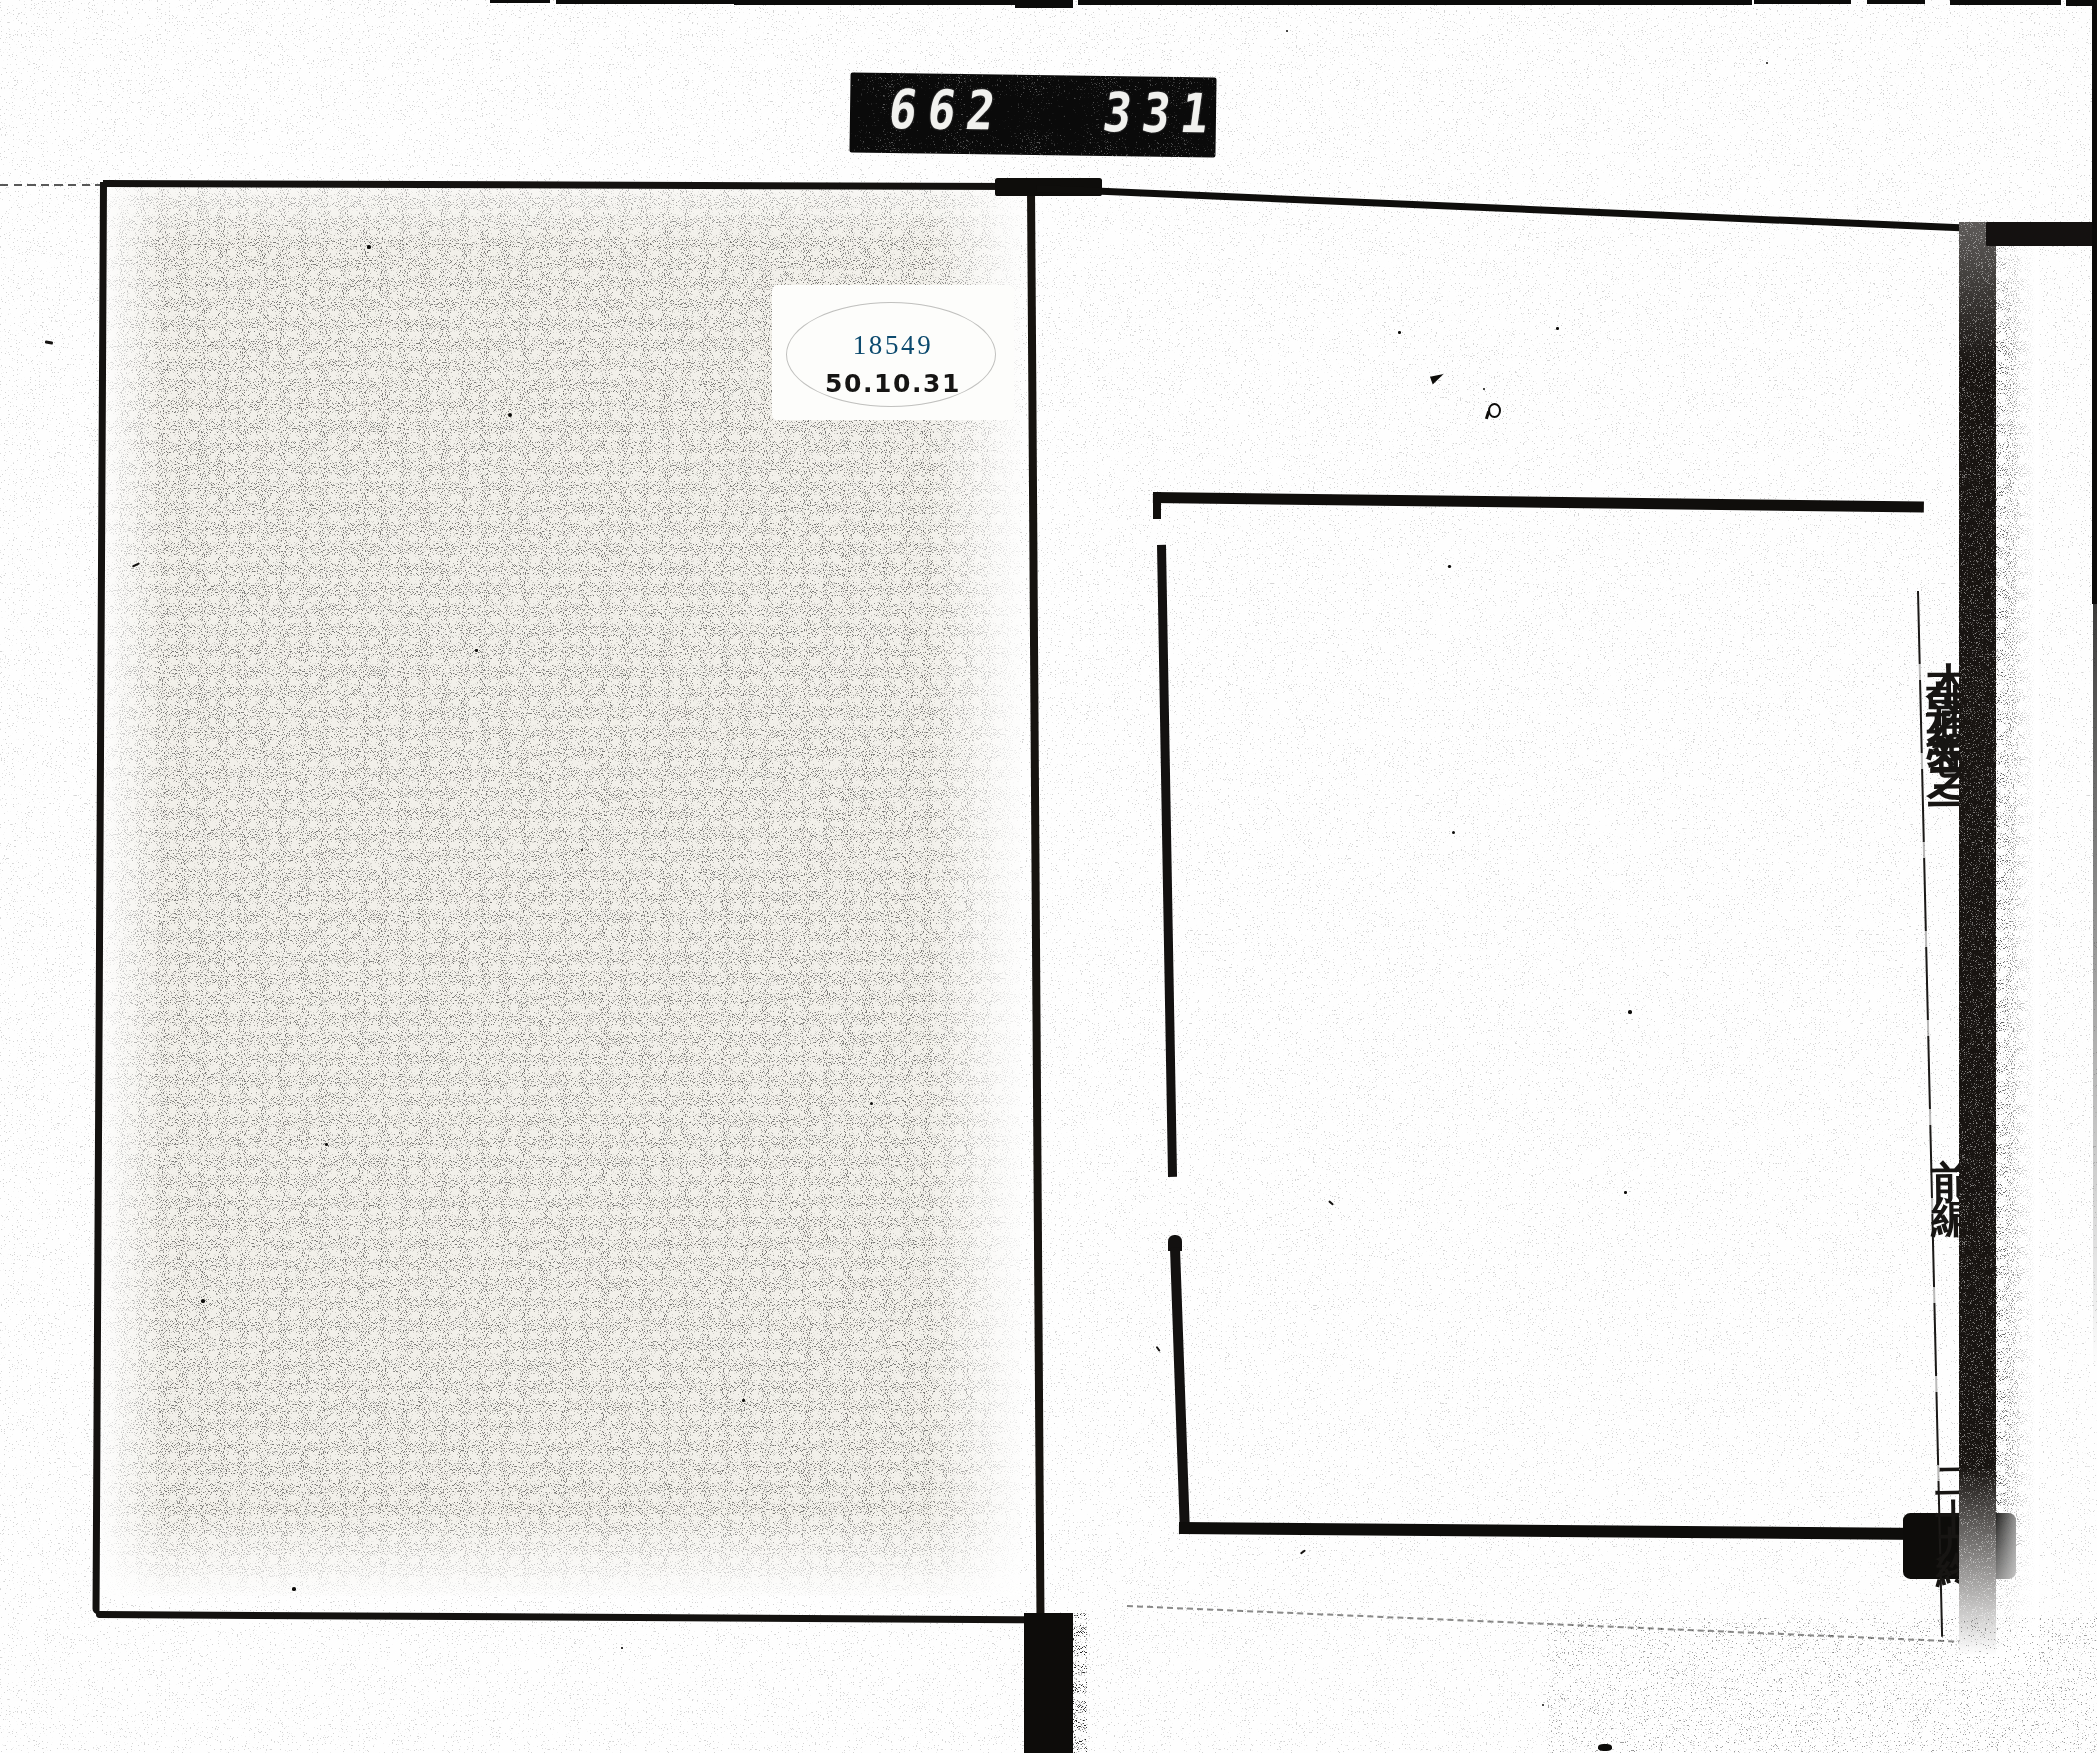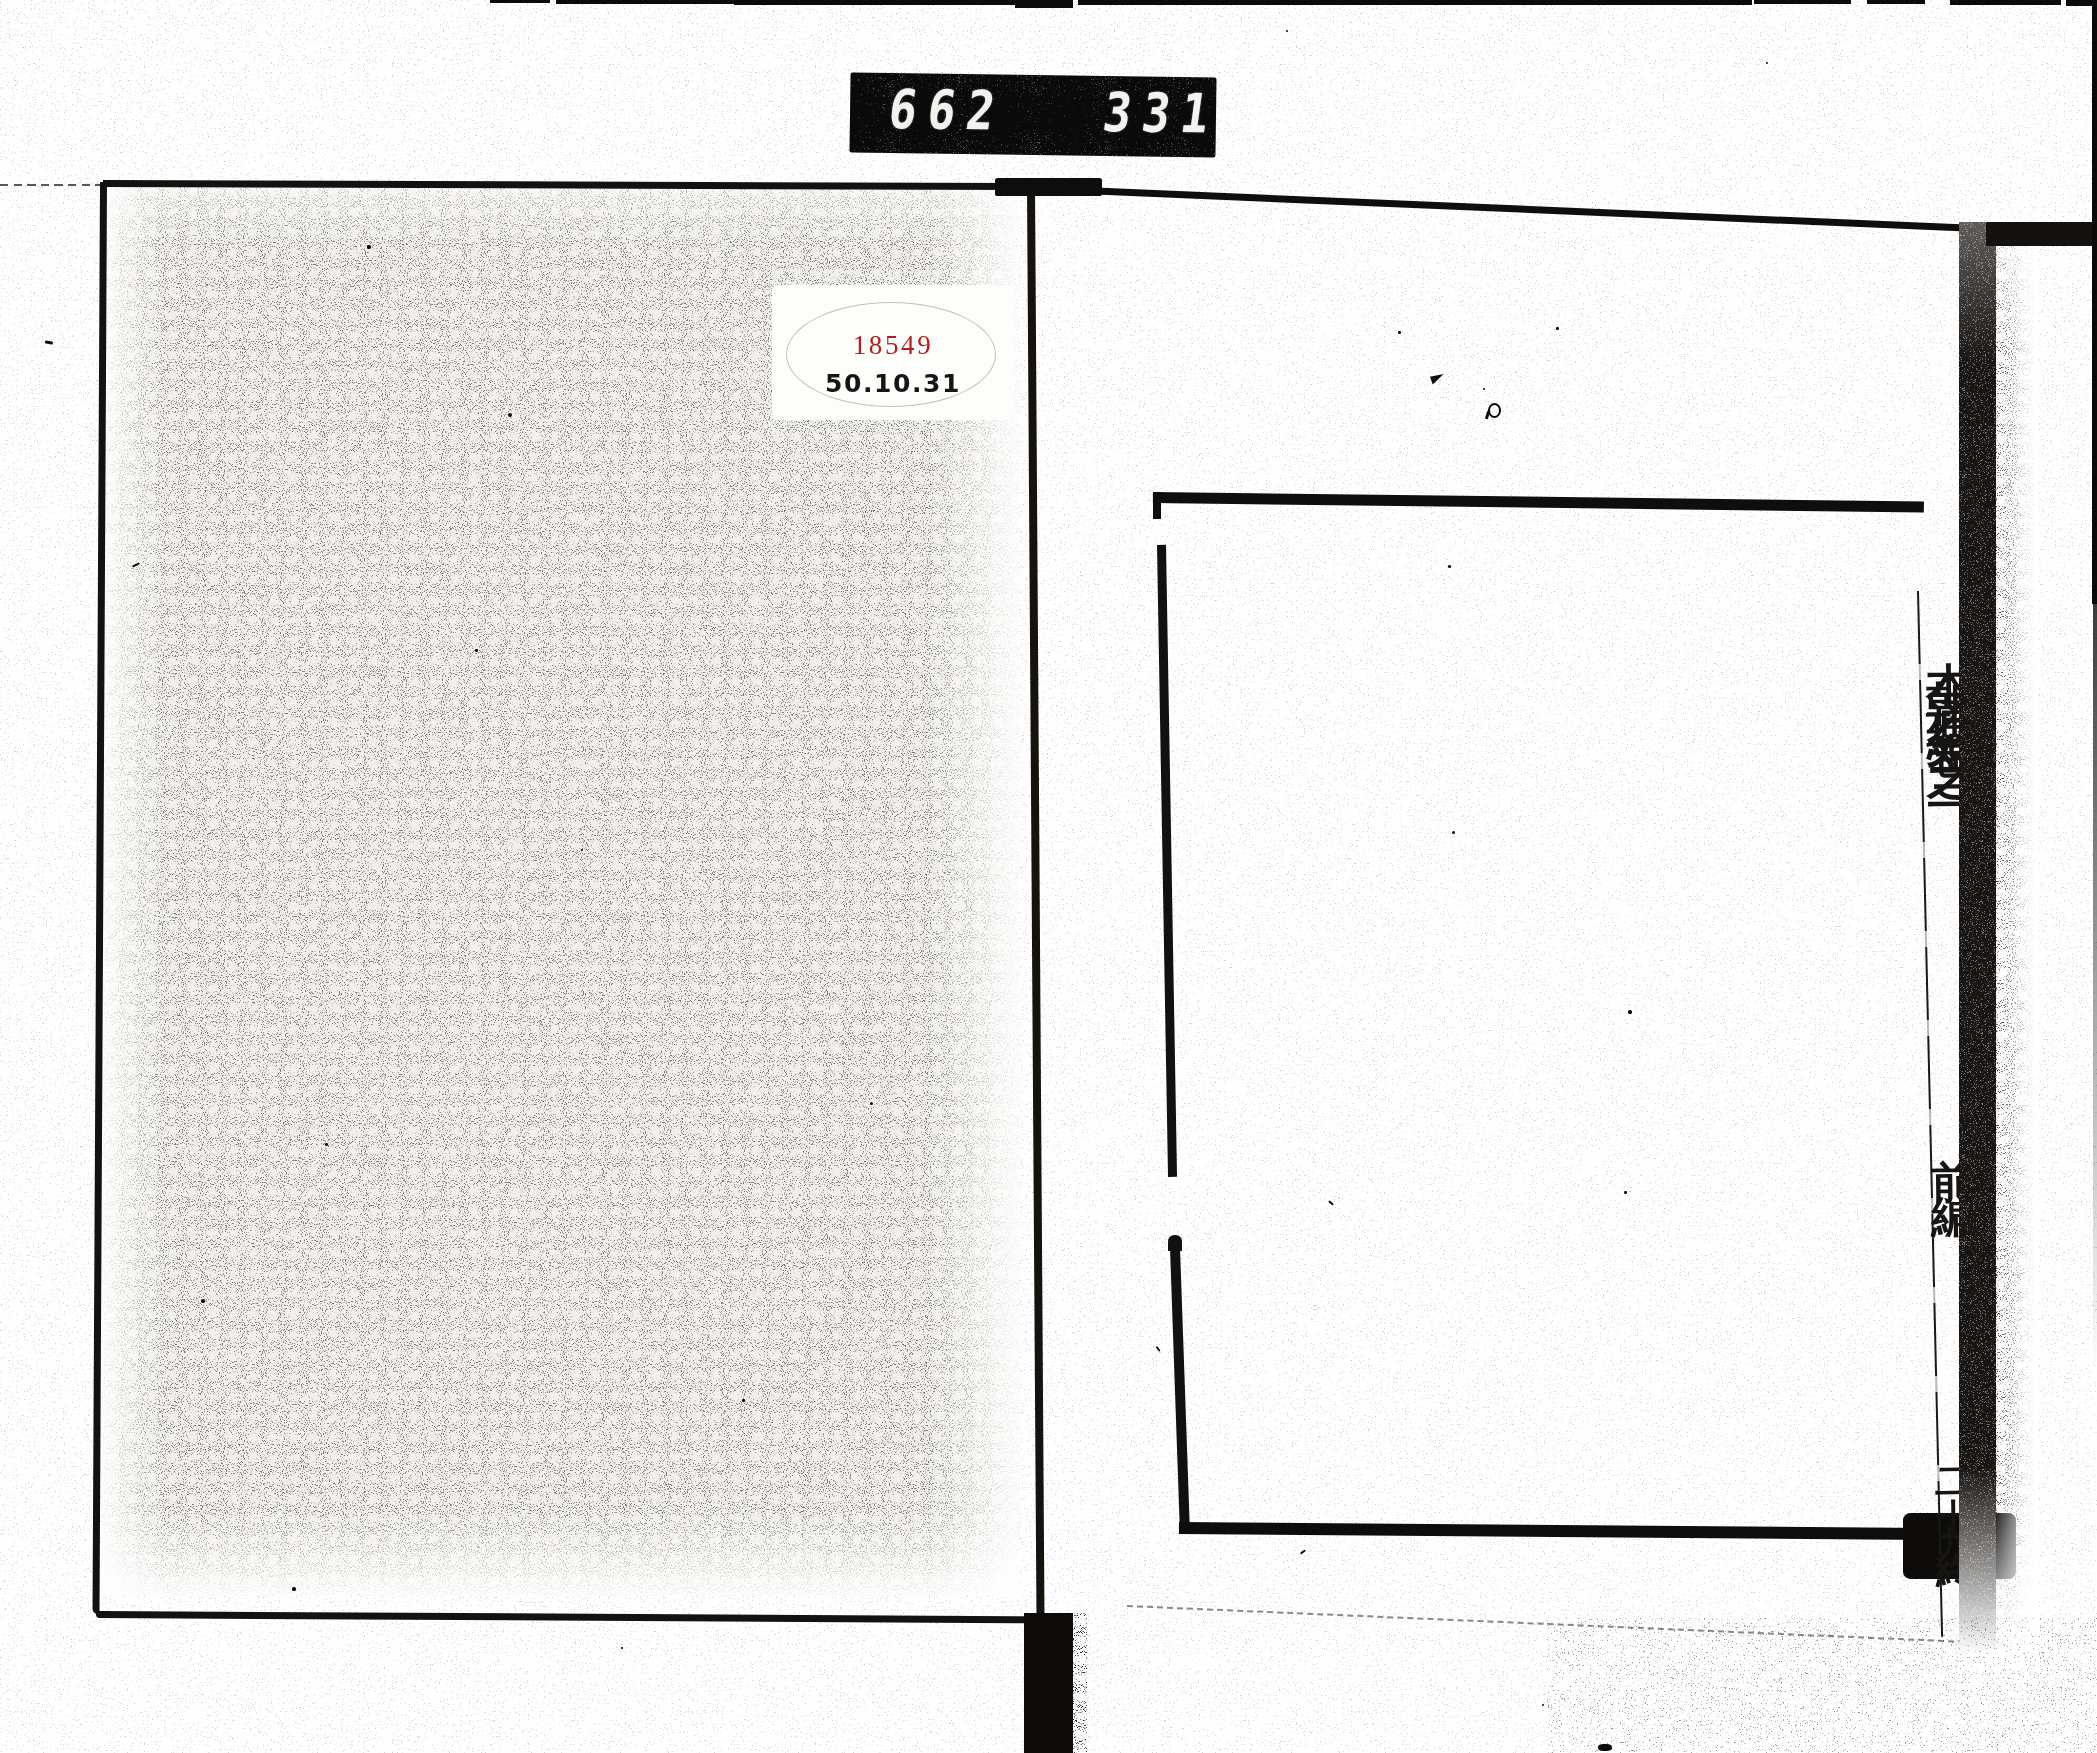--- a/index.html
+++ b/index.html
@@ -23,21 +23,21 @@
   .cover-fill{position:absolute;left:101px;top:187px;width:919px;height:1409px;background:#f2f0ea;overflow:hidden;}
   .cover-fade{position:absolute;inset:0;
       background:linear-gradient(to right,rgba(255,255,255,.9),rgba(255,255,255,0) 7%,rgba(255,255,255,0) 90%,rgba(255,255,255,.85) 99%),
                  linear-gradient(to bottom,rgba(255,255,255,.5),rgba(255,255,255,0) 4%,rgba(255,255,255,0) 94%,rgba(255,255,255,.9) 100%);}
   .bar{position:absolute;background:#141210;}
   
   .label{position:absolute;left:772px;top:285px;width:242px;height:135px;background:#fdfdfb;border-radius:5.2px;}
   .stamp-oval{position:absolute;left:13.6px;top:17px;width:208px;height:103px;border:1.6px solid rgba(80,80,78,.35);
               border-radius:50%;}
   .acc-no{position:absolute;left:0;top:45px;width:100%;text-align:center;
-          font-family:"Liberation Serif",serif;font-size:27px;letter-spacing:2.6px;color:#b91c1c;}
+          font-family:"Liberation Serif",serif;font-size:27px;letter-spacing:2.6px;color:#0c4a6e;}
   .acc-date{position:absolute;left:0;top:84px;width:100%;text-align:center;
           font-family:"DejaVu Sans",sans-serif;font-weight:700;font-size:25px;letter-spacing:1.6px;color:#161514;}
   
   .vtext{position:absolute;writing-mode:vertical-rl;text-orientation:upright;
          font-family:"DejaVu Serif",serif;font-weight:700;color:#171513;}
   .spine-title{left:1919px;top:625px;font-size:46px;letter-spacing:18px;transform:rotate(-.6deg);}
   .spine-section{left:1923px;top:1123px;font-size:45px;letter-spacing:34px;transform:rotate(-.7deg);}
   .spine-volume{left:1929px;top:1441px;font-size:37px;letter-spacing:27px;transform:rotate(-.8deg);}
   
   .sp{position:absolute;background:#0d0c0a;border-radius:50%;}

